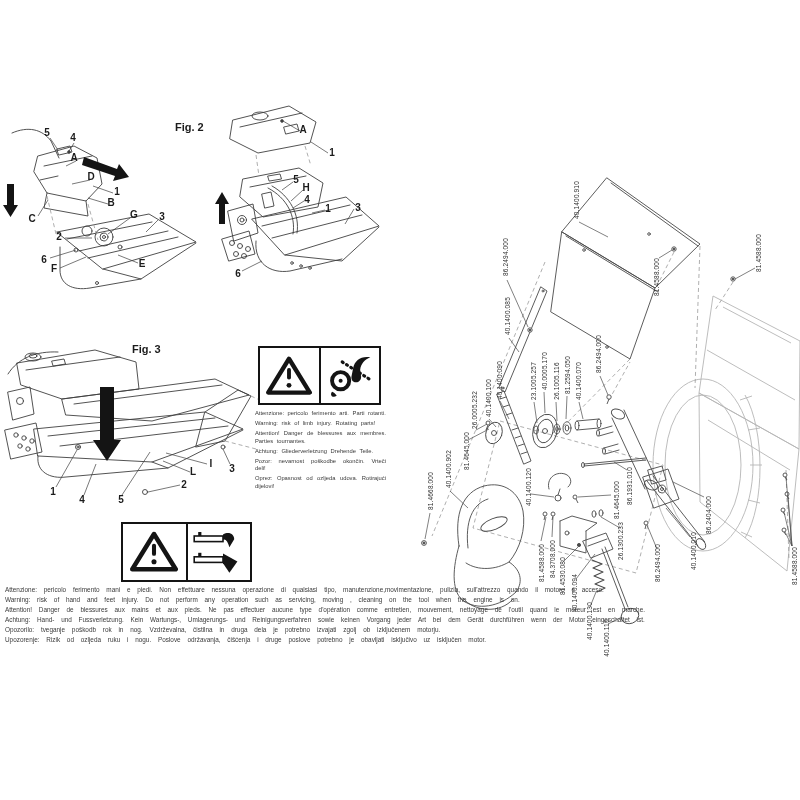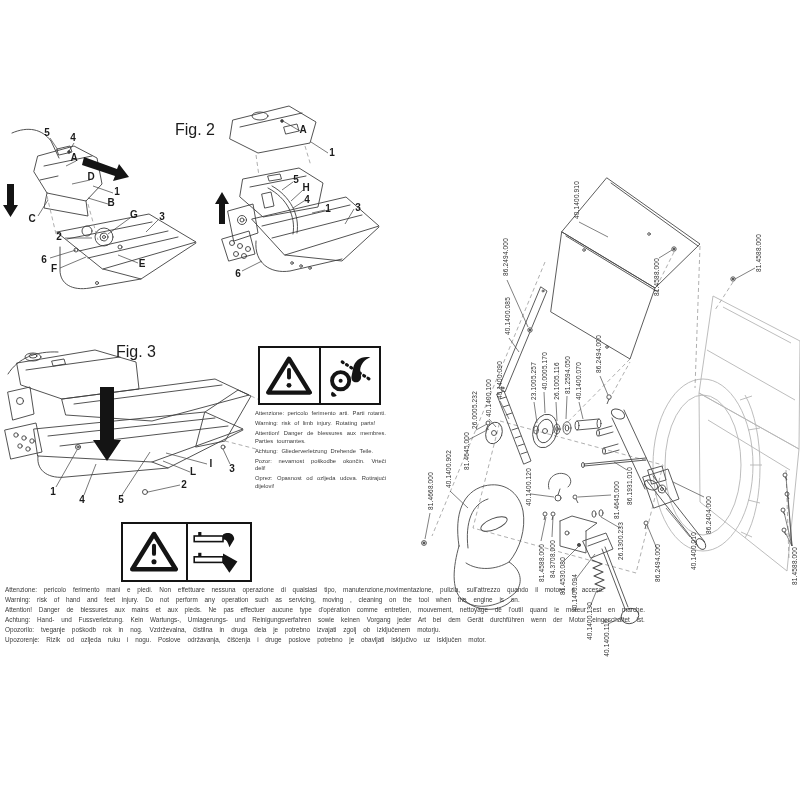--- a/index.html
+++ b/index.html
@@ -1,19 +1,19 @@
 <!DOCTYPE html>
 <html><head>
 <meta charset="utf-8">
 <style>
   html,body{margin:0;padding:0;background:#fff;}
   #page{position:relative;width:800px;height:800px;background:#ffffff;overflow:hidden;
         font-family:"Liberation Sans",sans-serif;color:#222;}
   #art{position:absolute;left:0;top:0;}
-  .fig-title{position:absolute;font-weight:normal;font-size:16px;color:#1c1c1c;white-space:nowrap;}
+  .fig-title{position:absolute;font-weight:bold;font-size:11px;color:#1c1c1c;white-space:nowrap;}
   .co{position:absolute;font-weight:bold;font-size:10px;color:#1c1c1c;
       transform:translate(-50%,-50%);white-space:nowrap;}
   .pl{position:absolute;font-size:6.5px;color:#2e2e2e;letter-spacing:.15px;white-space:nowrap;
       transform:translate(-50%,-50%) rotate(-90deg);}
   .warnbox{position:absolute;display:flex;border:2px solid #141414;background:#fff;box-sizing:border-box;}
   .warnbox .cell{flex:1;display:flex;align-items:center;justify-content:center;}
   .warnbox .cell.first{border-right:2px solid #141414;}
   .warn-text{position:absolute;}
   .warn-text p{margin:0 0 2.5px;font-size:5.8px;line-height:1.3;text-align:justify;color:#3a3a3a;word-spacing:2px;}
   .bottom-text{position:absolute;}
@@ -330,21 +330,21 @@
       <line x1="792" y1="546" x2="784" y2="512"></line>
       <line x1="792" y1="546" x2="785" y2="532"></line>
       <line x1="563" y1="562" x2="578" y2="547"></line>
       <line x1="576" y1="579" x2="595" y2="554"></line>
       <line x1="590" y1="607" x2="596" y2="592"></line>
       <line x1="608" y1="624" x2="622" y2="617"></line>
     </g>
   </svg>
 
   <div class="fig-title" style="left:175px;top:121px">Fig. 2</div>
-  <div class="fig-title" style="left:116px;top:343px">Fig. 3</div>
+  <div class="fig-title" style="left:132px;top:343px">Fig. 3</div>
 
   <span class="co" style="left:47px;top:132px">5</span>
   <span class="co" style="left:73px;top:137px">4</span>
   <span class="co" style="left:74px;top:157px">A</span>
   <span class="co" style="left:91px;top:176px">D</span>
   <span class="co" style="left:117px;top:191px">1</span>
   <span class="co" style="left:111px;top:202px">B</span>
   <span class="co" style="left:32px;top:218px">C</span>
   <span class="co" style="left:134px;top:214px">G</span>
   <span class="co" style="left:162px;top:216px">3</span>

